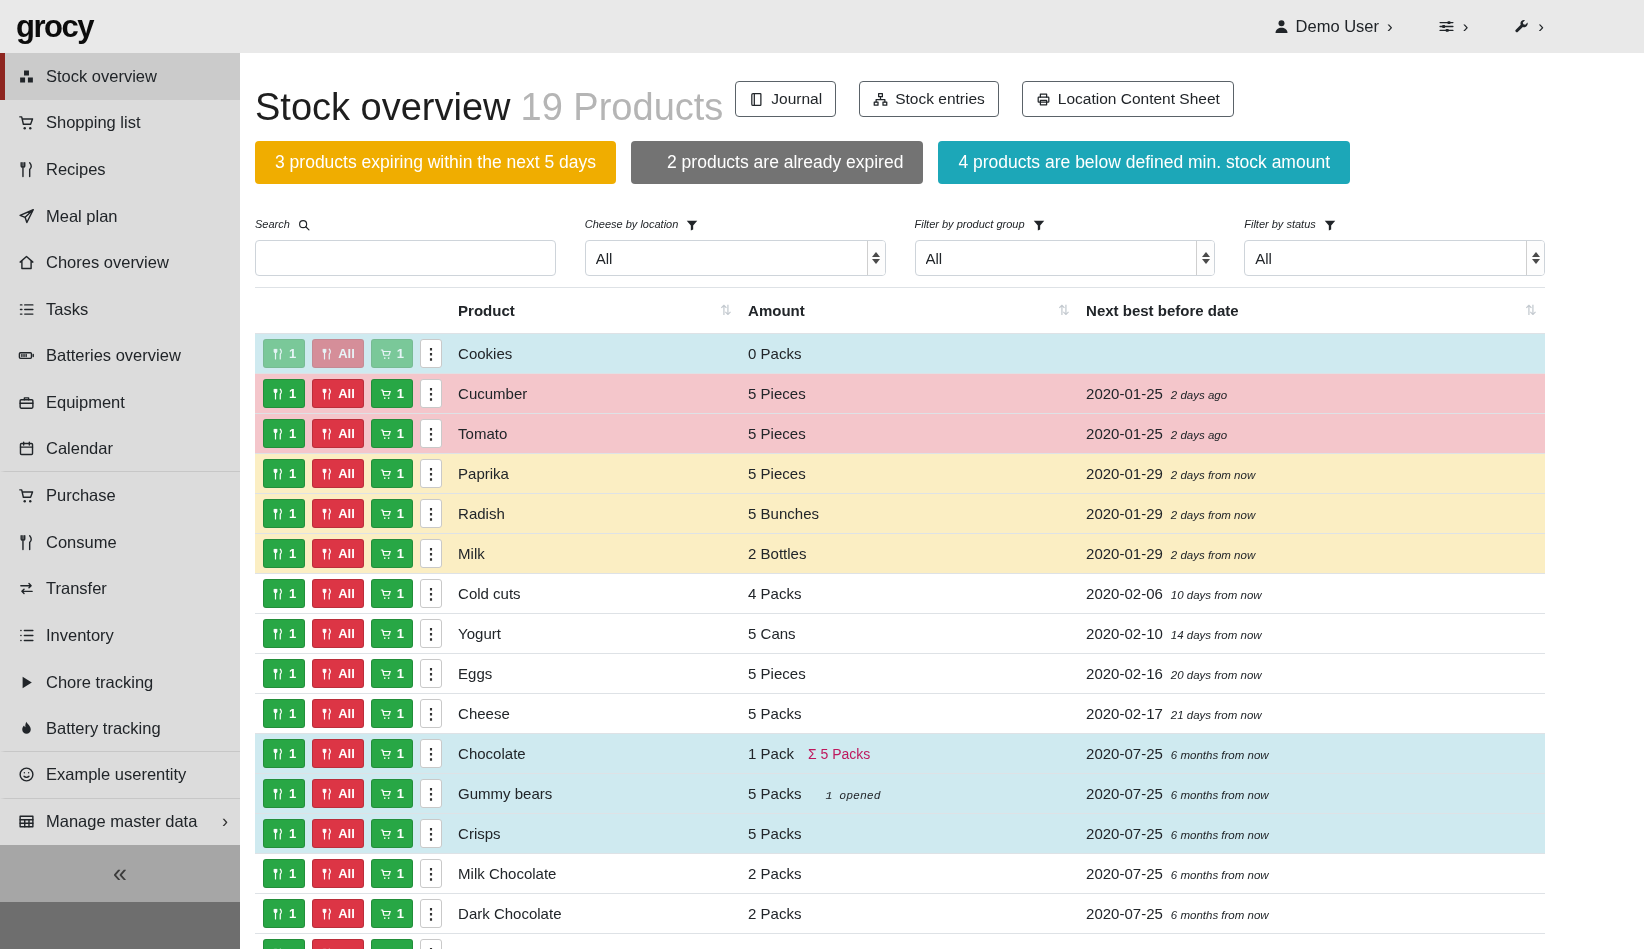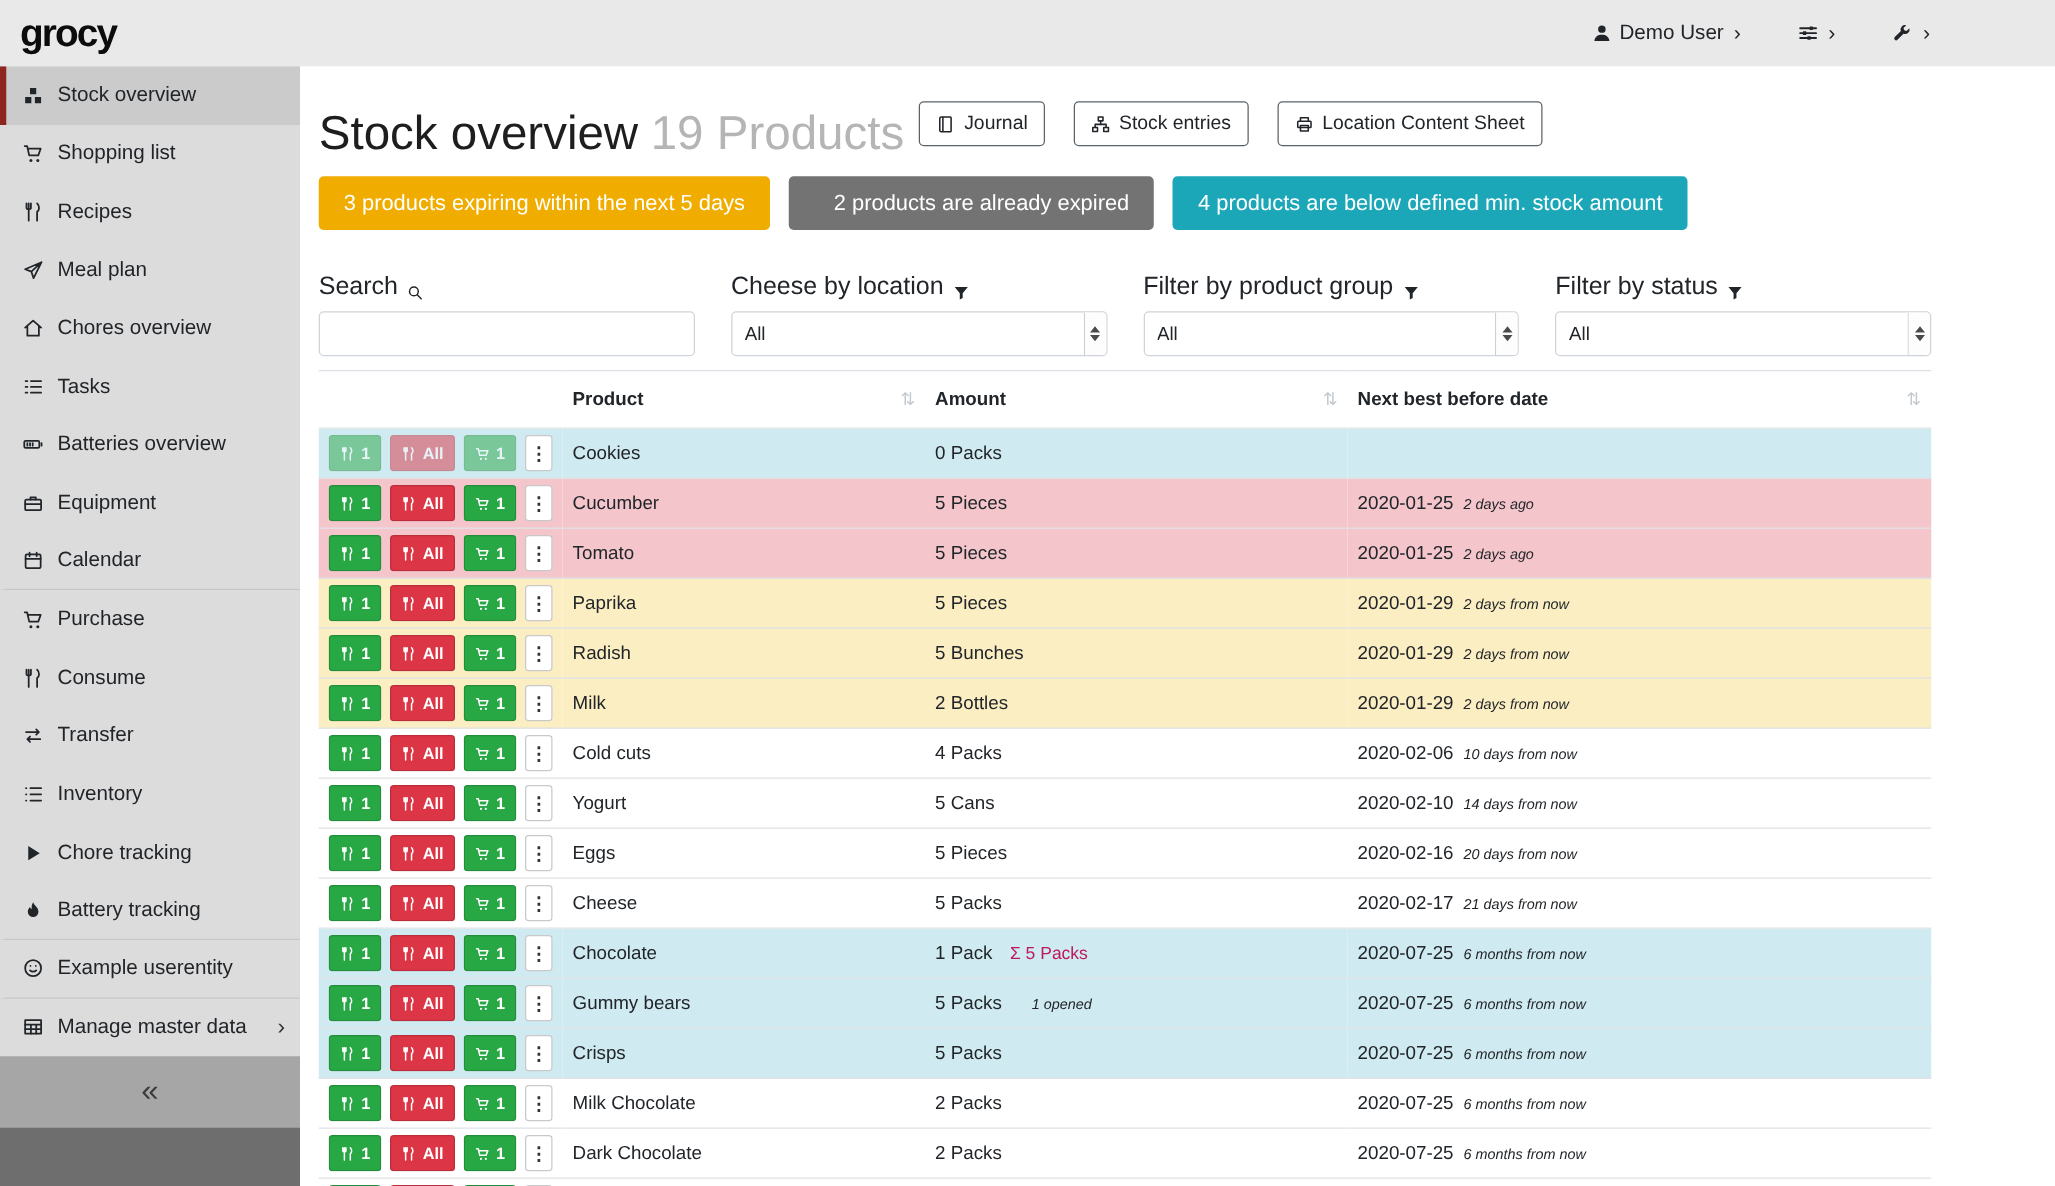--- a/index.html
+++ b/index.html
@@ -74,21 +74,21 @@
   }
   .banner-warning { background: #f0ad00; }
   .banner-danger  { background: #737373; padding-left: 36px; }
   .banner-info    { background: #1ca7b8; }
 
   
   .filters {
     display: grid; grid-template-columns: repeat(4, 1fr); gap: 29px;
     margin-top: 34px;
   }
-  .filter-label { display: flex; align-items: flex-end; gap: 7px; font-size: 20px; margin-bottom: 8px; }
+  .filter-label { display: flex; align-items: flex-start; gap: 7px; font-size: 11px; margin-bottom: 8px; font-style: italic; }
   .text-input, .filters select {
     width: 100%; height: 36px; border: 1px solid #ced4da; border-radius: 4px;
     padding: 0 10px; font-size: 15px; color: #212529; background: #fff;
     font-family: inherit;
   }
   .select-wrap { position: relative; }
   .filters select { appearance: none; -webkit-appearance: none; padding-right: 26px; }
   .select-arrow {
     position: absolute; right: 1px; top: 1px; bottom: 1px; width: 18px;
     border-left: 1px solid #cfcfcf; background: #fdfdfd; border-radius: 0 3px 3px 0;
@@ -121,21 +121,21 @@
   .btn-green { background: #28a745; }
   .btn-red   { background: #dc3545; }
   .btn-dots {
     height: 29px; width: 22px; background: #fff; border: 1px solid #c9c9c9;
     border-radius: 3px; color: #333; display: inline-flex; align-items: center;
     justify-content: center; font-size: 15px; font-weight: 700; cursor: pointer;
   }
   .btn-dots::before { content: "\22EE"; }
   tr.muted .btn-row { opacity: .5; }
   .agg  { color: #be185d; font-size: 14px; margin-left: 14px; }
-  .note { font-style: italic; font-size: 11.5px; margin-left: 10px; }
+  .note { font-style: italic; font-size: 11.5px; margin-left: 10px; font-family: Liberation Mono, monospace; }
   .date-note { font-style: italic; font-size: 11.5px; margin-left: 8px; }
 </style>
 </head>
 <body>
 
 <svg width="0" height="0" style="position:absolute" aria-hidden="true">
   <defs>
     <symbol id="i-boxes" viewBox="0 0 24 24">
         <path d="M8.5 3.5h7v7h-7z M3 13.5h7v7H3z M14 13.5h7v7h-7z" fill="currentColor" stroke="none"></path>
       </symbol>

